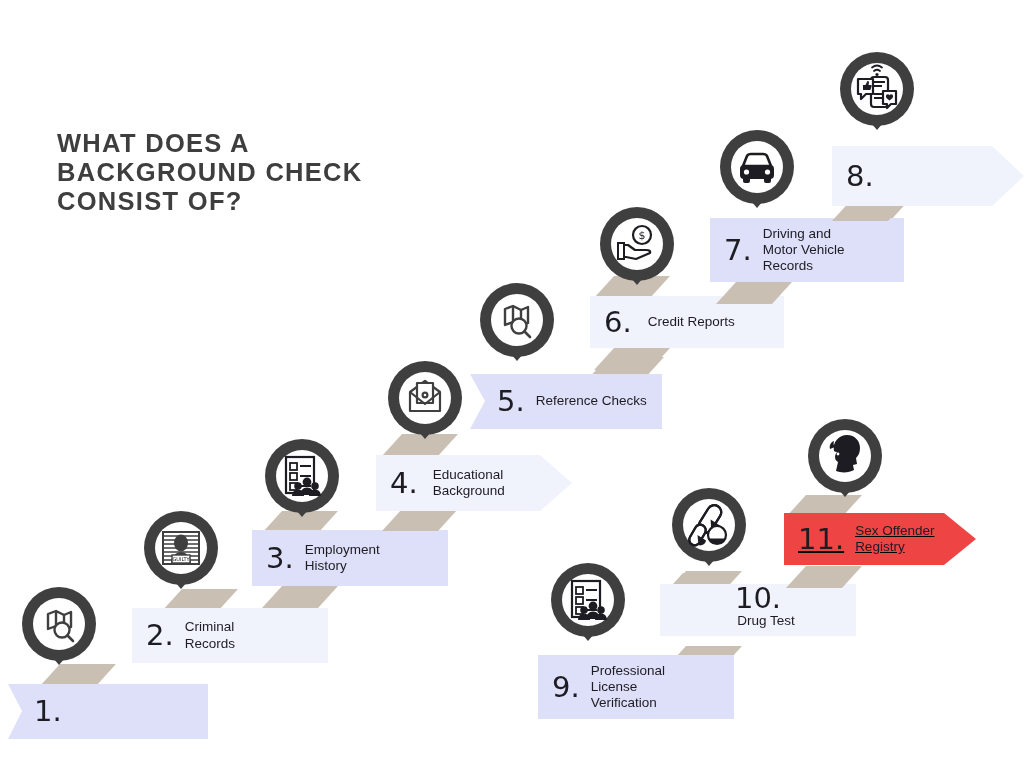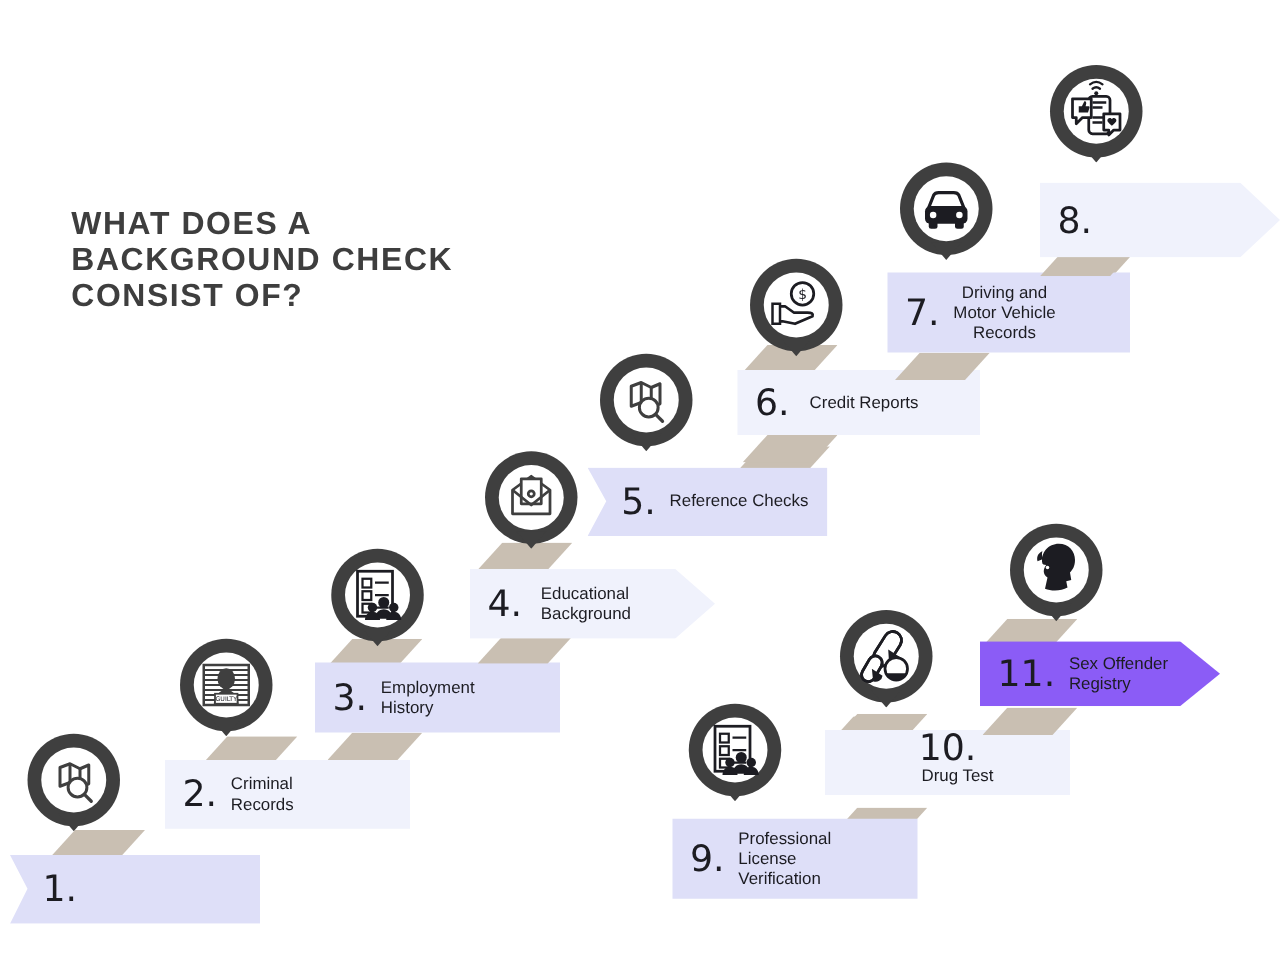--- a/index.html
+++ b/index.html
@@ -16,21 +16,20 @@
   #title{
     position:absolute;
     left:57px; top:129px;
     width:390px;
     font-size:25.5px;
     font-weight:bold;
     letter-spacing:1.3px;
     line-height:29px;
     color:#3e3e3e;
     white-space:pre-line;
-    margin-top:36px;
   }
 
   
   .step{position:absolute;left:0;top:0;}
 
   
   .banner{
     position:absolute;
     display:flex;
     align-items:center;
@@ -243,21 +242,21 @@
         <rect x="22" y="37" width="34" height="14" rx="4" fill="#1c1c22"></rect>
         <rect x="25" y="49" width="7" height="6" rx="2" fill="#1c1c22"></rect>
         <rect x="46" y="49" width="7" height="6" rx="2" fill="#1c1c22"></rect>
         <circle cx="28.5" cy="44" r="2.6" fill="#fff"></circle>
         <circle cx="49.5" cy="44" r="2.6" fill="#fff"></circle>
       </svg>
     </div>
     <div class="banner" style="left:710px;top:218px;width:194px;height:64px;background:#dedff8;
          padding-left:14px;">
       <span class="num">7.</span>
-      <span class="lbl" style="margin-left:11px;text-align:center;">Driving and
+      <span class="lbl" style="margin-left:11px;">Driving and
 Motor Vehicle
 Records</span>
     </div>
   </div>
 
   <div class="step">
     <div class="shadow" style="left:832px;top:199px;width:76px;height:22px;
          clip-path:polygon(20px 0,76px 0,56px 22px,0 22px);"></div>
     <div class="pin" style="left:838px;top:50px;">
       <svg width="78" height="80" viewBox="0 0 78 80">
@@ -362,22 +361,22 @@
     <div class="pin" style="left:806px;top:417px;">
       <svg width="78" height="80" viewBox="0 0 78 80">
         <path d="M39 2a37 37 0 1 0 0 74 37 37 0 0 0 0-74z" fill="#3f3f3f"></path>
         <path d="M27 66 L39 80 L51 66 Z" fill="#3f3f3f"></path>
         <circle cx="39" cy="39" r="26" fill="#fff"></circle>
         <path d="M28 34c-2-9 5-16 13-16 8 0 13 6 13 13 0 5-2 8-4 10l1 6-4 1 1 5c-5 3-13 3-18 1l2-9c-2-1-3-3-3-5 0-2 1-4 2-5-2 0-3-1-3-1z" fill="#1c1c22"></path>
         <path d="M24 32c-1-4 1-7 4-8-1 3 0 5 1 6z" fill="#1c1c22"></path>
         <circle cx="32" cy="37" r="1.4" fill="#fff"></circle>
       </svg>
     </div>
-    <div class="banner" style="left:784px;top:513px;width:192px;height:52px;background:#8b5cf6;
+    <div class="banner" style="left:784px;top:513px;width:192px;height:52px;background:#ef4444;
          clip-path:polygon(0 0,160px 0,192px 26px,160px 52px,0 52px);
-         padding-left:14px;">
+         padding-left:14px;text-decoration:underline;">
       <span class="num">11.</span>
       <span class="lbl" style="margin-left:11px;">Sex Offender
 Registry</span>
     </div>
   </div>
 
 </div>
 
 </body></html>

